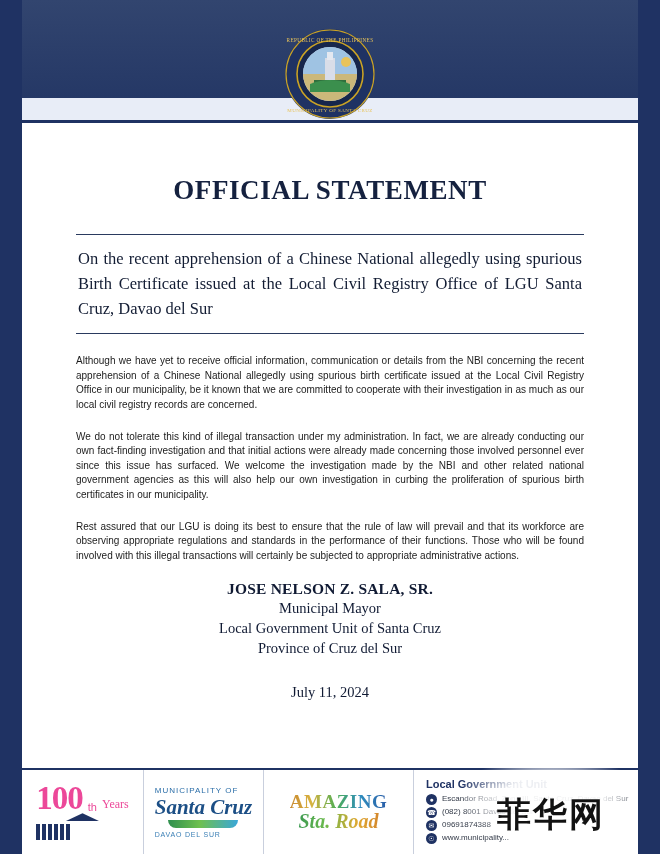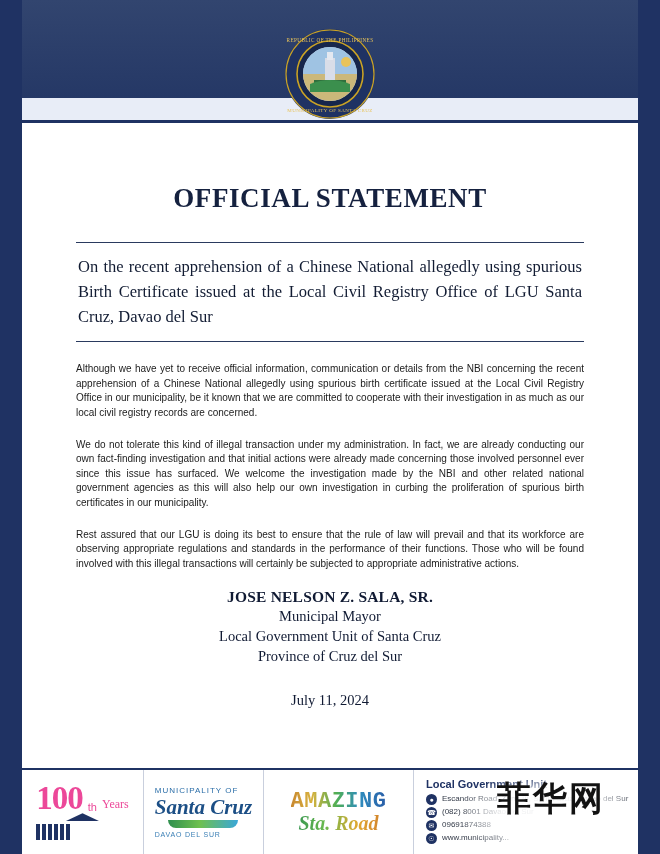--- a/index.html
+++ b/index.html
@@ -84,21 +84,21 @@
     left: 22px;
     top: 123px;
     width: 616px;
     height: 645px;
     background: #ffffff;
     box-sizing: border-box;
     padding: 0 54px;
   }
 
   .doc-title {
-    margin: 16px;
+    margin: 8px;
     padding-top: 44px;
     text-align: center;
     font-family: "Liberation Serif", serif;
     font-weight: bold;
     font-size: 27px;
     letter-spacing: 0.6px;
     color: #15213f;
   }
 
   .subject-wrap {
@@ -249,23 +249,23 @@
     border-radius: 0 0 40px 40px;
     background: linear-gradient(90deg, #2f8f4e 0%, #6ec04f 45%, #3aa7d9 100%);
   }
 
   
   .ama-logo {
     text-align: center;
     line-height: 1.05;
   }
   .ama-word {
-    font-family: Liberation Mono, monospace;
-    font-weight: bold;
-    font-size: 22px;
+    font-family: Liberation Serif, serif;
+    font-weight: bold;
+    font-size: 19px;
     letter-spacing: 0.5px;
     background: linear-gradient(90deg,#c8882f 0%, #d8b23f 22%, #4fae55 48%, #2f8dbe 72%, #2a5ea8 100%);
     -webkit-background-clip: text;
     background-clip: text;
     color: transparent;
   }
   .ama-word2 {
     font-family: "Liberation Serif", serif;
     font-style: italic;
     font-weight: bold;
@@ -304,25 +304,25 @@
     color: #fff;
     font-size: 7px;
     line-height: 11px;
     text-align: center;
   }
 
   
   .watermark {
     position: absolute;
     right: 22px;
-    bottom: 0;
+    bottom: 16px;
     width: 174px;
     height: 78px;
     display: flex;
-    align-items: flex-start;
+    align-items: flex-end;
     justify-content: center;
     background: radial-gradient(ellipse at center, rgba(255,255,255,0.92) 40%, rgba(255,255,255,0.0) 78%);
     pointer-events: none;
   }
   .wm-text {
     font-family: "DejaVu Sans", sans-serif;
     font-size: 34px;
     font-weight: bold;
     letter-spacing: 2px;
     color: #121212;

